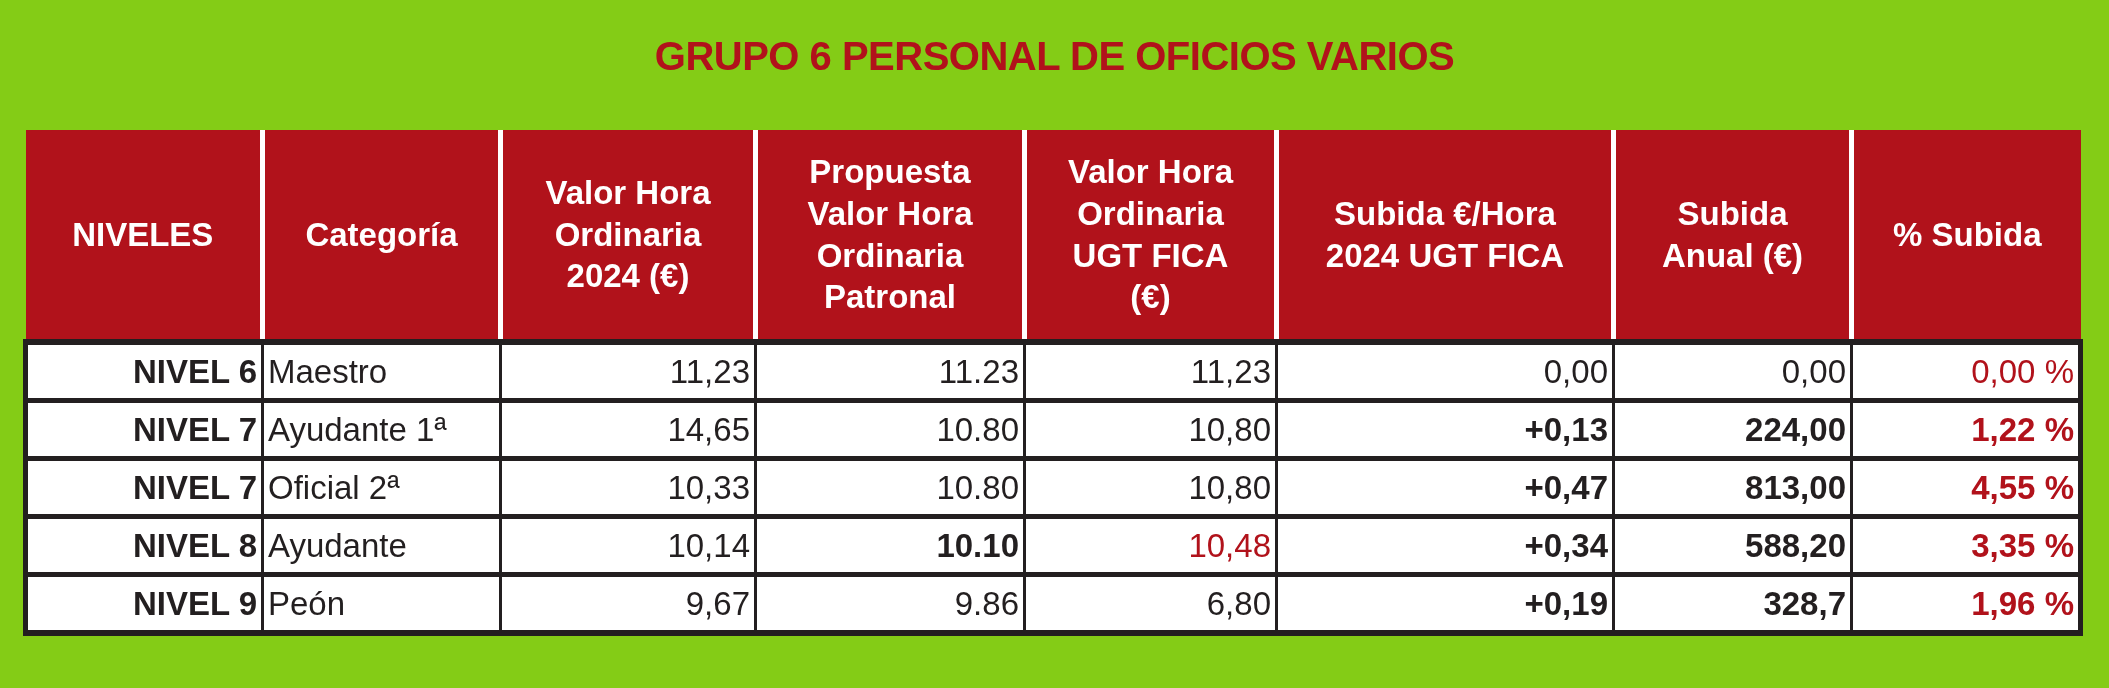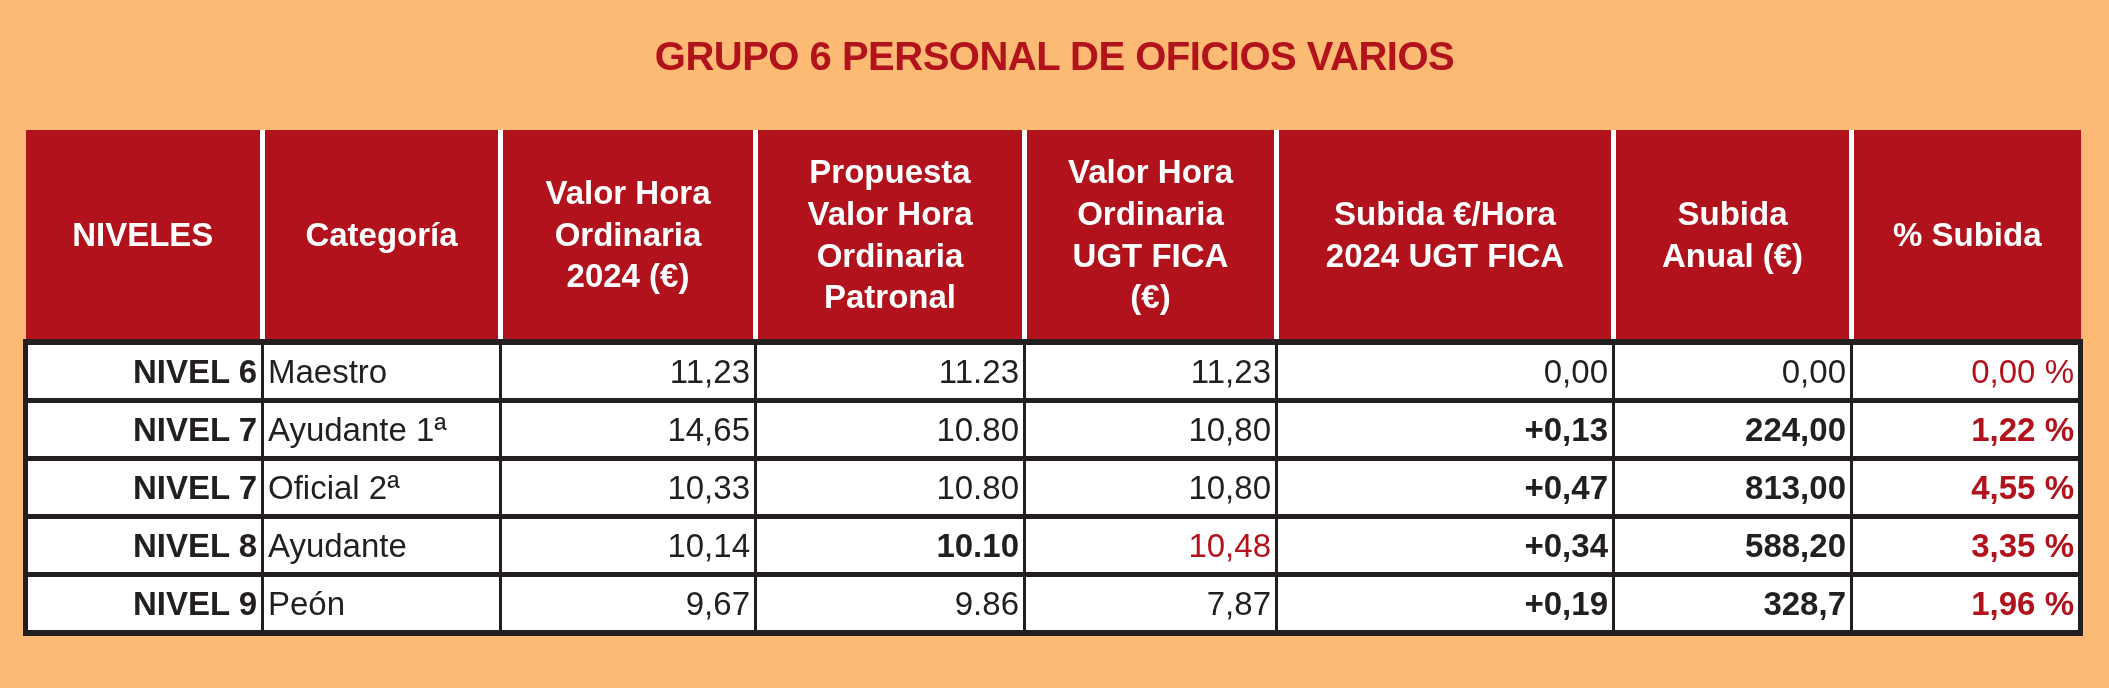--- a/index.html
+++ b/index.html
@@ -5,21 +5,21 @@
   html, body {
     margin: 0;
     padding: 0;
     background: #ffffff;
     font-family: "Liberation Sans", sans-serif;
   }
   .page {
     position: relative;
     width: 2109px;
     height: 688px;
-    background: #fdba74;
+    background: #84cc16;
     overflow: hidden;
   }
   .title {
     position: absolute;
     top: 34px;
     left: 0;
     width: 2109px;
     margin: 0;
     text-align: center;
     font-size: 40px;
@@ -161,21 +161,21 @@
         <td class="red">10,48</td>
         <td class="b">+0,34</td>
         <td class="b">588,20</td>
         <td class="red b">3,35 %</td>
       </tr>
       <tr>
         <td class="nivel">NIVEL 9</td>
         <td class="cat">Peón</td>
         <td>9,67</td>
         <td>9.86</td>
-        <td>7,87</td>
+        <td>6,80</td>
         <td class="b">+0,19</td>
         <td class="b">328,7</td>
         <td class="red b">1,96 %</td>
       </tr>
     </tbody>
   </table>
 
 </div>
 
 </body></html>

